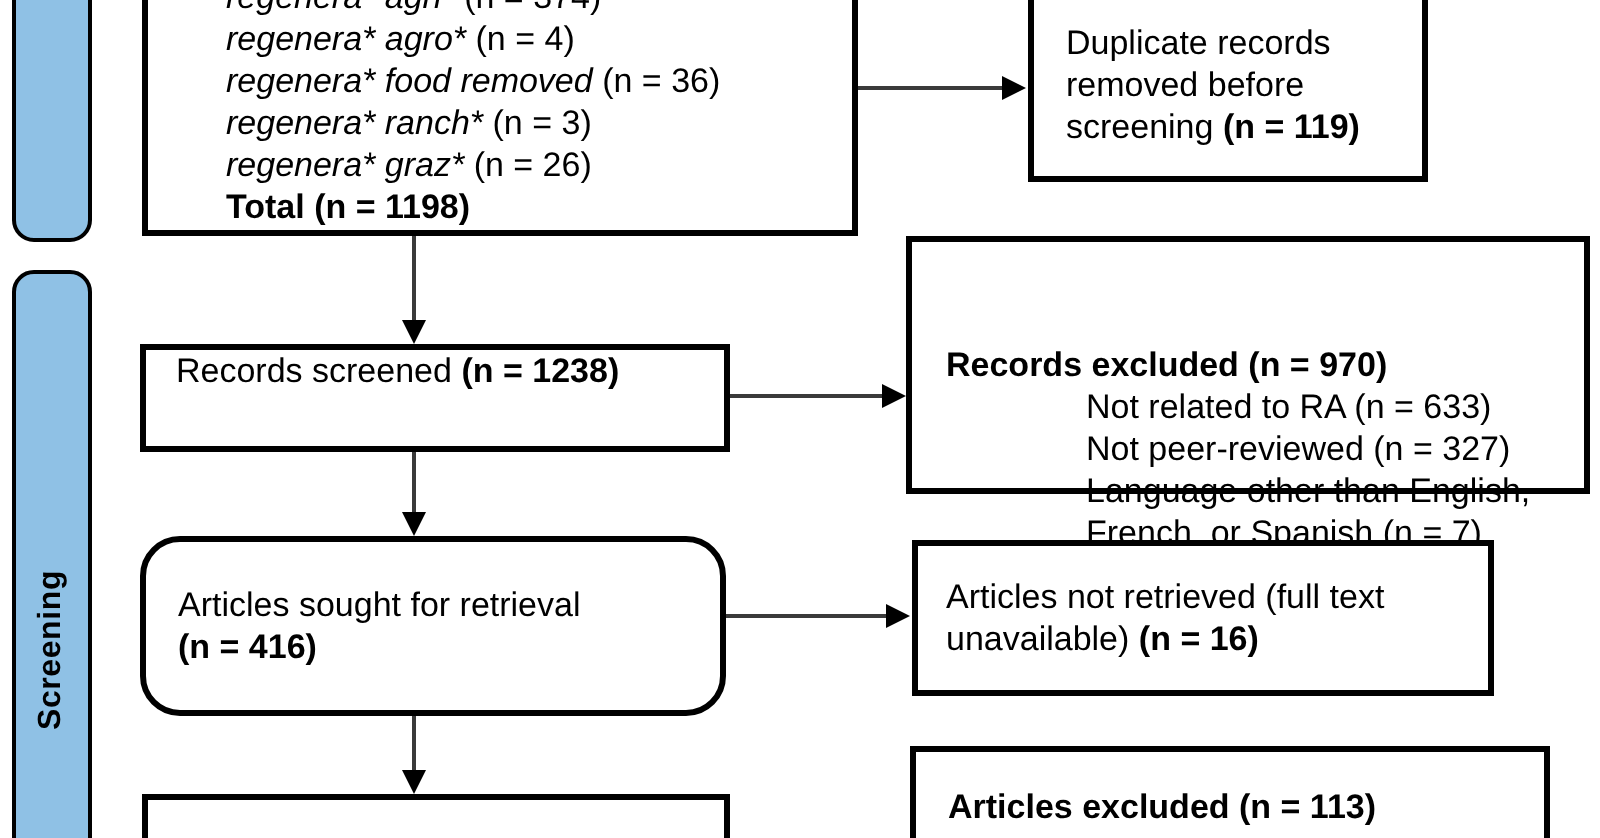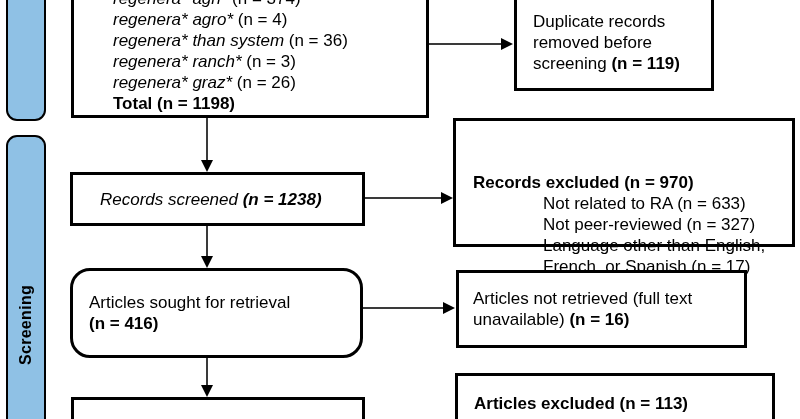--- a/index.html
+++ b/index.html
@@ -41,21 +41,21 @@
   b { font-weight: bold; }
 
   
   .search-content { position: absolute; left: 39px; right: 2px; bottom: 1px; }
   .search-content .term-line { }
 
   
   .dup-content { position: absolute; left: 16px; top: 49px; }
 
   
-  .center-row { display: flex; align-items: center; padding-left: 27px; font-style: italic; }
+  .center-row { display: flex; padding-left: 15px; }
   
   .center-col { display: flex; flex-direction: column; justify-content: center; }
 
   .excl-content { padding: 11px 6px 0 17px; margin-top: 40px; }
   .excl-content .reason { margin-left: 70px; }
 
   
   .h-line { position: absolute; height: 2px; background: #3a3a3a; }
   .v-line { position: absolute; width: 2px; background: #3a3a3a; }
   .tri-right {
@@ -88,21 +88,21 @@
     <div class="search-content">
       <div class="term-line nw">
         <span class="it">regenera* agri*</span>
         <span>(n = 374)</span>
       </div>
       <div class="term-line nw">
         <span class="it">regenera* agro*</span>
         <span>(n = 4)</span>
       </div>
       <div class="term-line nw">
-        <span class="it">regenera* than system</span>
+        <span class="it">regenera* food removed</span>
         <span>(n = 36)</span>
       </div>
       <div class="term-line nw">
         <span class="it">regenera* ranch*</span>
         <span>(n = 3)</span>
       </div>
       <div class="term-line nw">
         <span class="it">regenera* graz*</span>
         <span>(n = 26)</span>
       </div>
@@ -131,21 +131,21 @@
   </div>
 
   <div class="box" style="left:453px; top:118px; width:342px; height:129px;">
     <div class="excl-content">
       <div class="nw">
         <b>Records excluded (n = 970)</b>
       </div>
       <div class="reason nw">Not related to RA (n = 633)</div>
       <div class="reason nw">Not peer-reviewed (n = 327)</div>
       <div class="reason nw">Language other than English,</div>
-      <div class="reason nw">French, or Spanish (n = 17)</div>
+      <div class="reason nw">French, or Spanish (n = 7)</div>
     </div>
   </div>
 
   <div class="box center-col" style="left:70px; top:268px; width:293px; height:90px; padding-left:16px;border-radius:20px;">
     <div class="nw">Articles sought for retrieval</div>
     <div class="nw">
       <b>(n = 416)</b>
     </div>
   </div>
 

